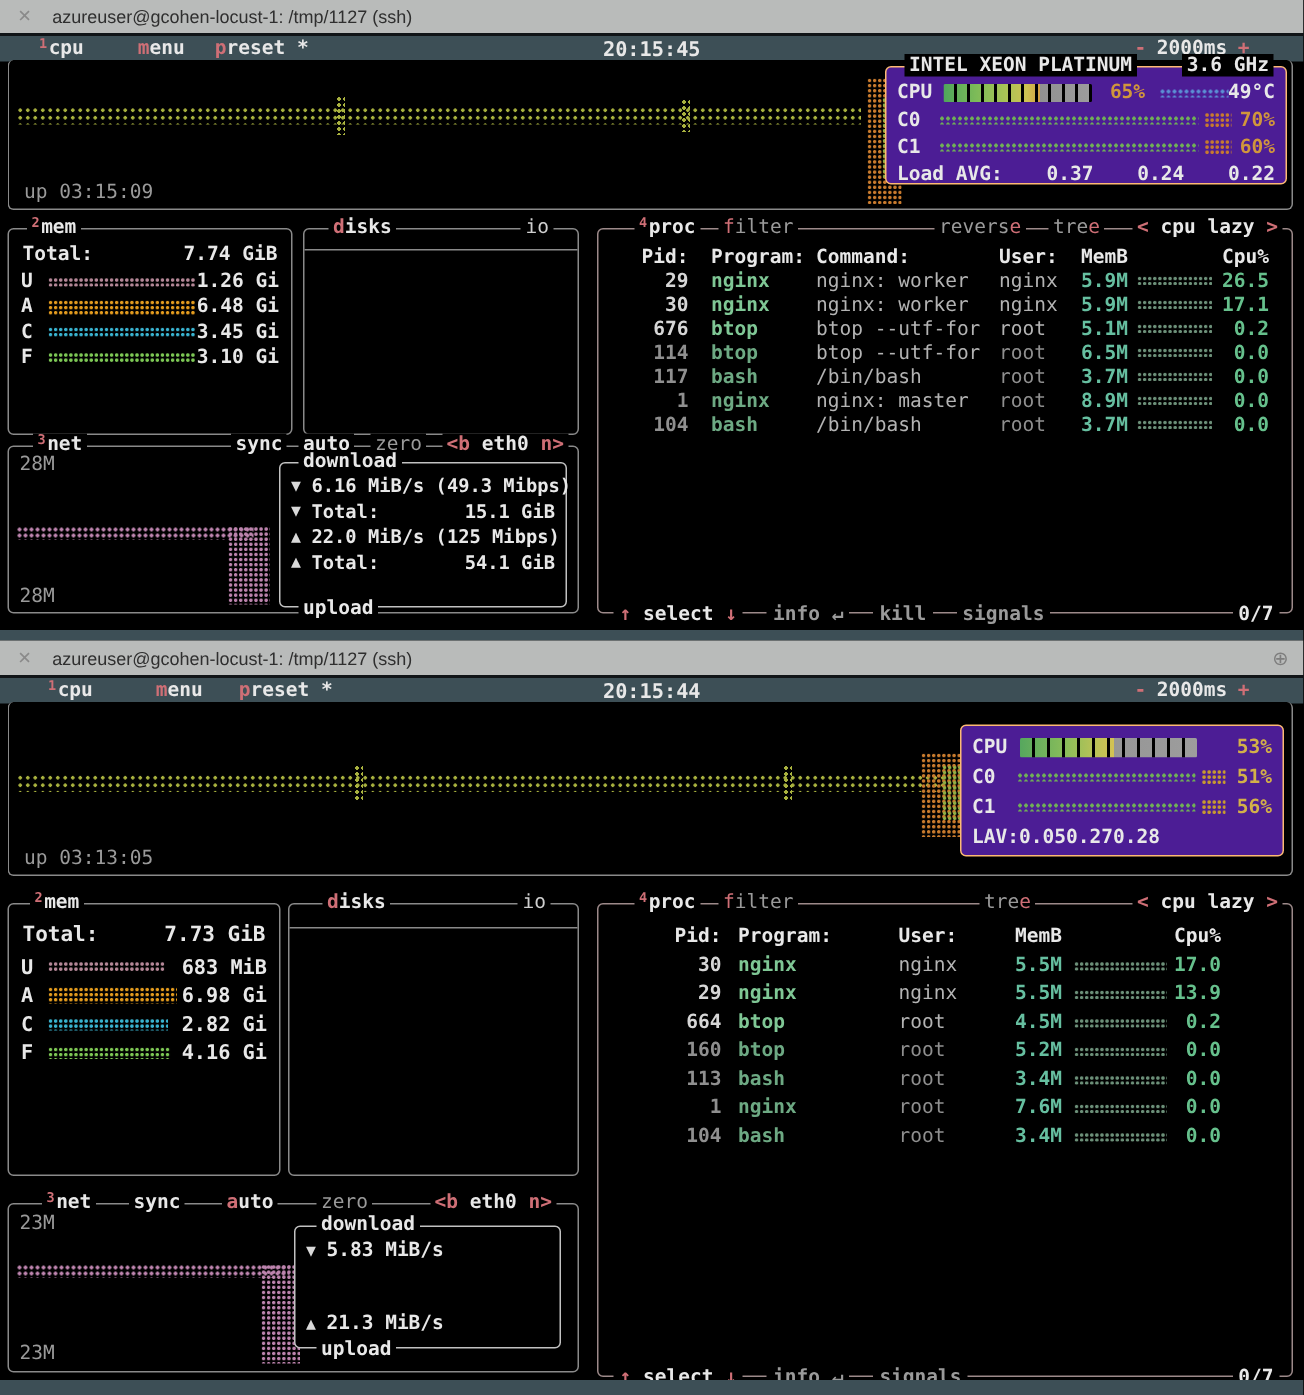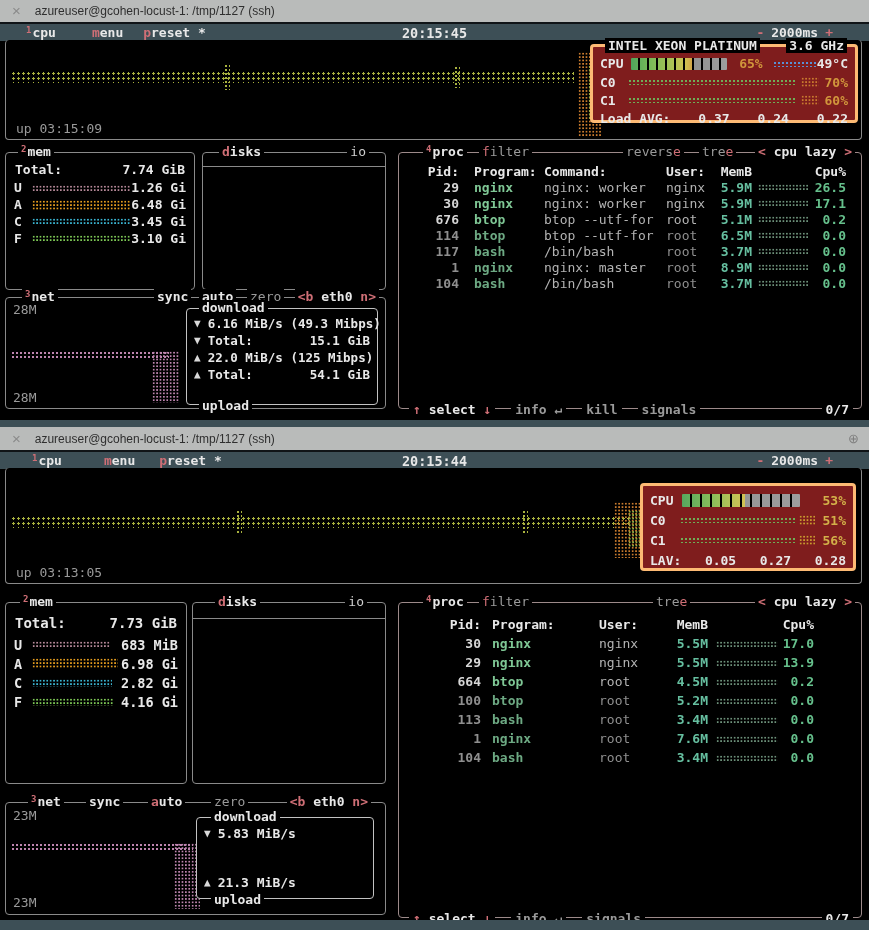--- a/index.html
+++ b/index.html
@@ -29,21 +29,21 @@
   .dim{color:var(--dim);font-weight:400}
   .dots{background-image:radial-gradient(circle,currentColor 1.05px,transparent 1.3px);background-size:4px 4px}
   .dots.dense{background-size:3.4px 3.4px}
   .dots.wide{background-size:5px 5px}
   
   .cpugraph{position:absolute;color:#a9b23f}
   .spike{position:absolute;color:#a9b23f}
   .clump{position:absolute;color:#c97b2e}
   .clump .g2{position:absolute;right:0;top:15%;width:55%;height:65%;color:#8fae45}
   .uptime{position:absolute;left:10px;bottom:3px}
-  .cpubox{position:absolute;border:3px solid #fdba74;border-radius:4px;background:#7f1d1d;padding:5px 7px 0 7px}
+  .cpubox{position:absolute;border:1px solid #fdba74;border-radius:4px;background:#4c1d95;padding:5px 7px 0 7px}
   .cbrow{display:flex;align-items:center}
   .meter{border-radius:1px;background-image:
      repeating-linear-gradient(90deg,transparent 0 7px,#000 7px 9px),
      linear-gradient(90deg,#4fa55c 0%,#7dbb58 22%,#a9c356 42%,#cfc352 56%,#d49f45 65%,#919191 65%,#9d9d9d 100%)}
   .meter2{background-image:
      repeating-linear-gradient(90deg,transparent 0 8px,#000 8px 10px),
      linear-gradient(90deg,#56a75e 0%,#8abd5a 26%,#b8c257 42%,#d3c253 53%,#969696 53%,#9d9d9d 100%)}
   .pct{color:var(--orange)}
   .w1c .pct{color:var(--yellow)}
   
@@ -353,21 +353,21 @@
           <span class="dots" style="color:#6fae57;flex:1;height:6px;margin:0 4px 0 14px"></span>
           <span class="dots dense" style="color:#c99b2e;width:16px;height:10px;margin-right:8px"></span>
           <span class="pct">51%</span>
         </div>
         <div class="cbrow" style="height:20px">
           <span>C1</span>
           <span class="dots" style="color:#6fae57;flex:1;height:6px;margin:0 4px 0 14px"></span>
           <span class="dots dense" style="color:#c99b2e;width:16px;height:10px;margin-right:8px"></span>
           <span class="pct">56%</span>
         </div>
-        <div class="cbrow" style="height:20px;justify-content:space-between">
+        <div class="cbrow" style="height:20px;">
           <span>LAV:</span>
           <span>0.05</span>
           <span>0.27</span>
           <span>0.28</span>
         </div>
       </div>
     </div>
 
     <div class="panel" style="left:5px;top:152px;width:182px;height:182px">
       <span class="ptitle" style="left:14px"><sup class="k">2</sup><span>mem</span></span>
@@ -434,21 +434,21 @@
         </div>
       <div class="prow">
           <span class="pid">664</span>
           <span class="prog">btop</span>
           <span class="usr">root</span>
           <span class="mem">4.5M</span>
           <span class="pdots dots dense"></span>
           <span class="cpu">0.2</span>
         </div>
       <div class="prow ina">
-          <span class="pid">100</span>
+          <span class="pid">160</span>
           <span class="prog">btop</span>
           <span class="usr">root</span>
           <span class="mem">5.2M</span>
           <span class="pdots dots dense"></span>
           <span class="cpu">0.0</span>
         </div>
       <div class="prow ina">
           <span class="pid">113</span>
           <span class="prog">bash</span>
           <span class="usr">root</span>

